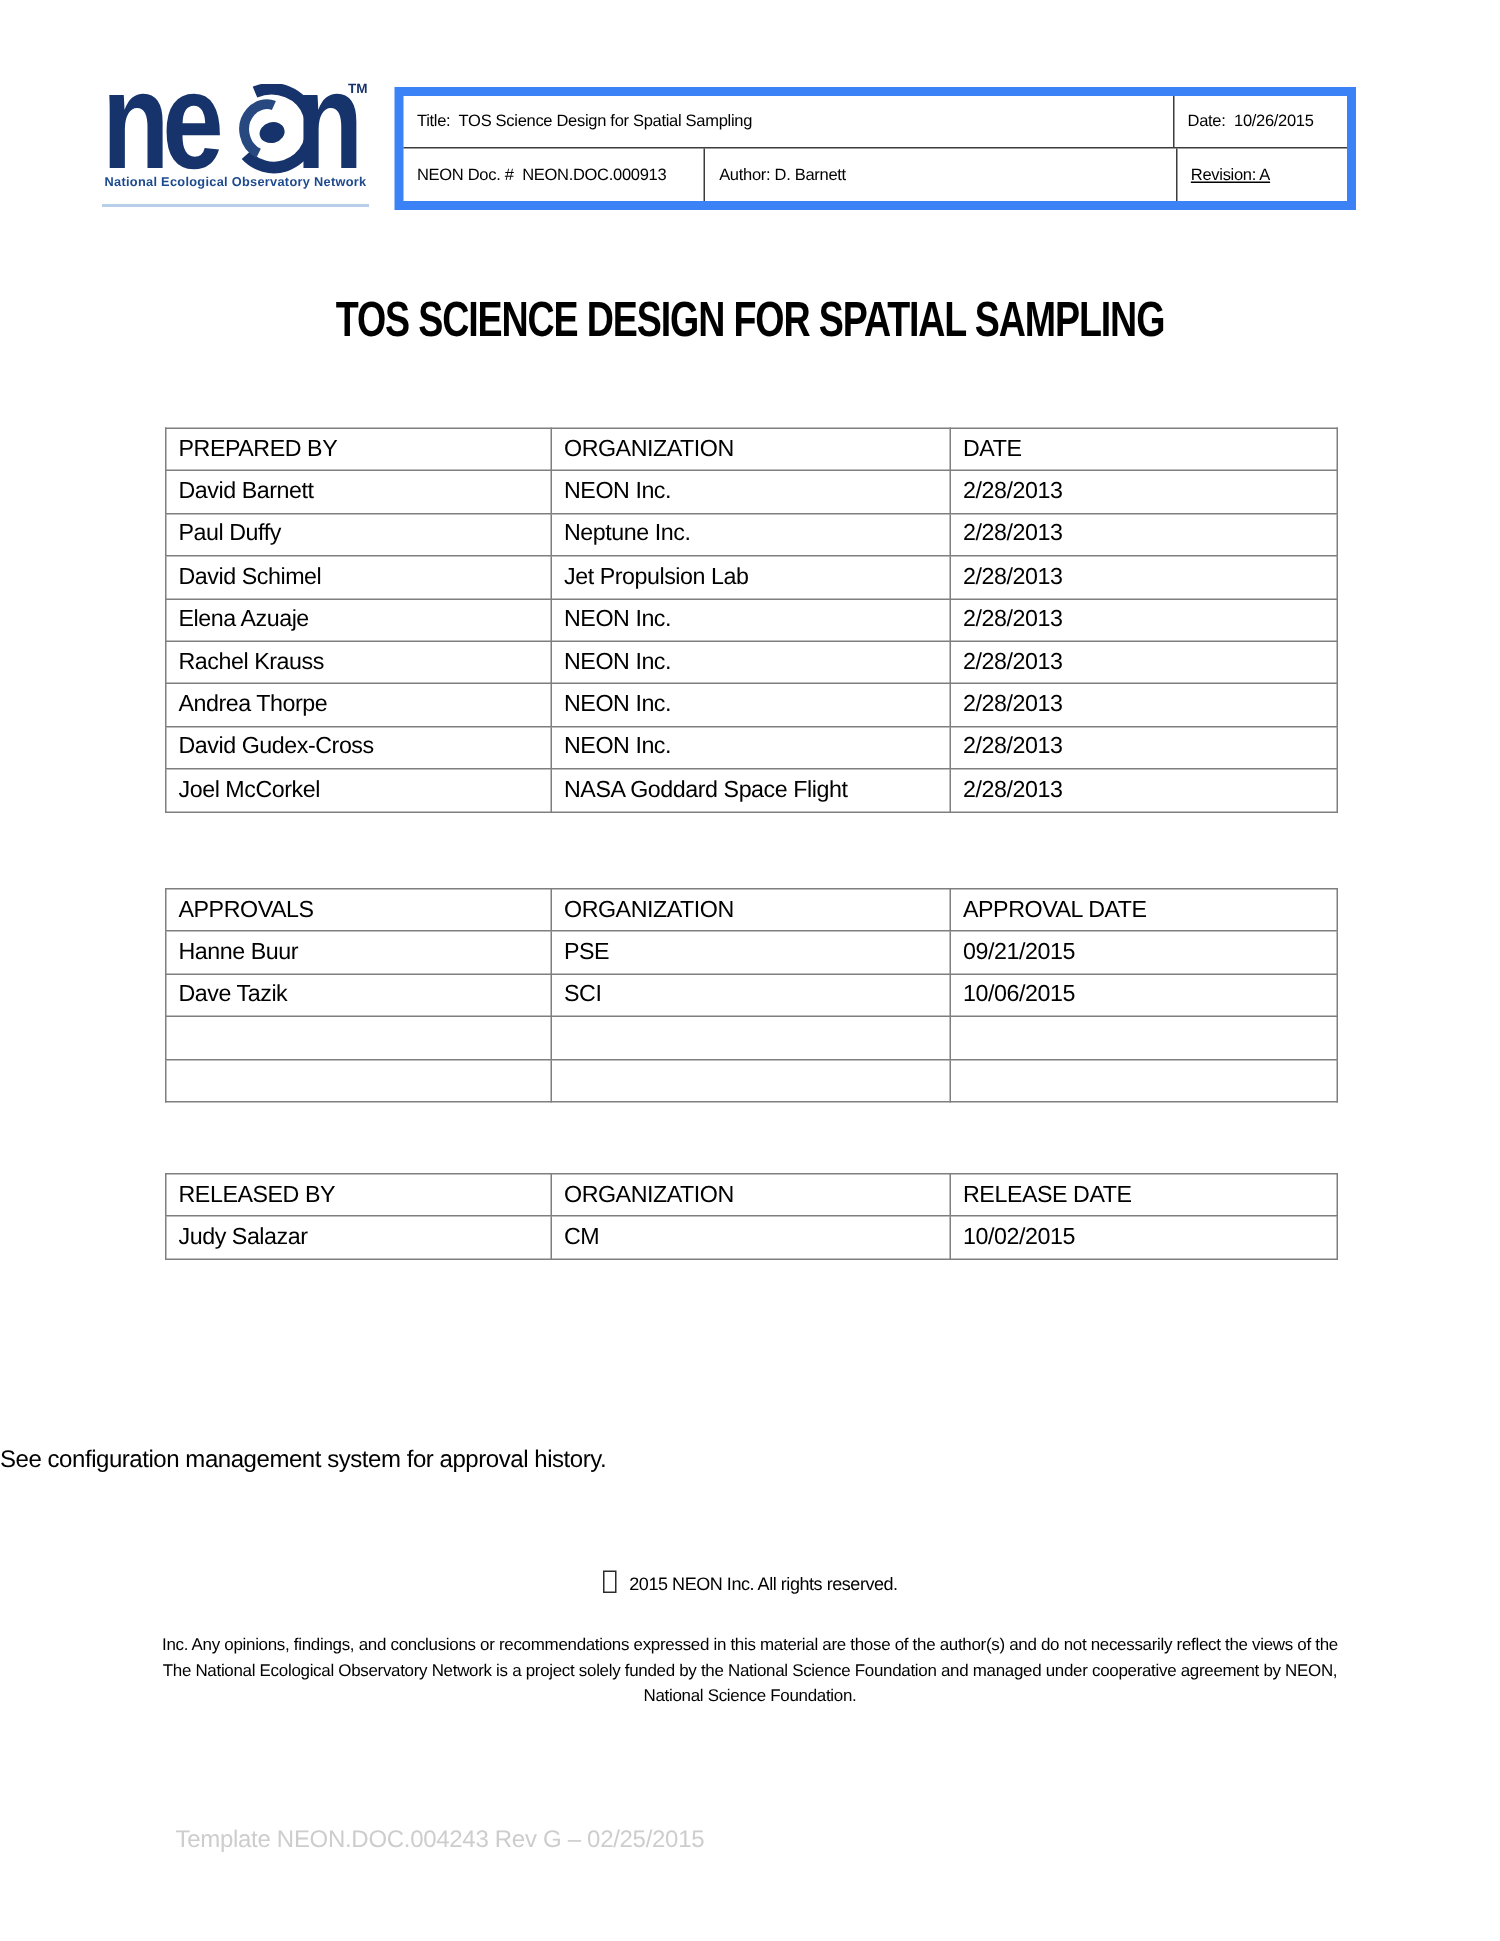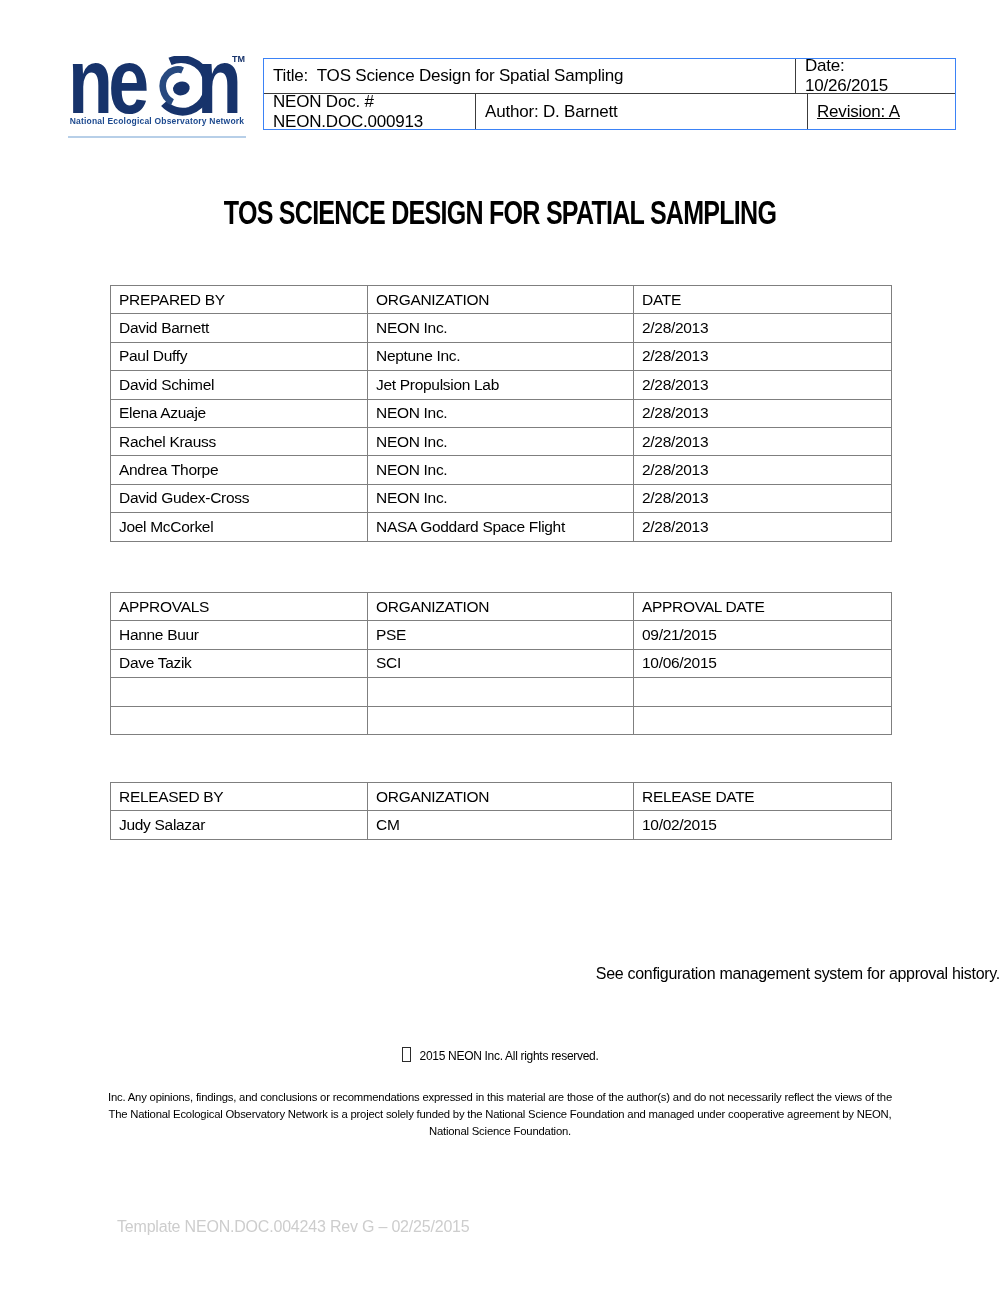--- a/index.html
+++ b/index.html
@@ -14,21 +14,21 @@
   .logo-letters { position:absolute; left:0; top:-17px; color:#17336b; font-weight:bold;
                   font-size:92px; letter-spacing:-6px; transform:scaleX(0.80);
                   transform-origin:left top; white-space:nowrap; }
   .logo-swirl { position:absolute; left:84px; top:10px; width:60px; height:60px; }
   .logo-tm { position:absolute; left:164px; top:8px; font-size:9px; font-weight:bold; color:#17336b; letter-spacing:0; }
   .logo-tagline { position:absolute; left:0; top:70px; width:178px; text-align:center;
                   font-size:8.5px; font-weight:bold; color:#1d4a8f; letter-spacing:0.2px; white-space:nowrap; }
   .logo-rule { position:absolute; left:0; top:90px; width:178px; height:2px; background:#b7cfe8; }
 
   
-  .hdr { position:absolute; left:263px; top:58px; width:693px; border:1px solid #3b82f6; font-size:17px; letter-spacing:-0.2px; }
+  .hdr { position:absolute; left:263px; top:58px; width:641px; border:6px solid #3b82f6; font-size:11px; letter-spacing:-0.2px; }
   .hdr-row { display:flex; height:35px; }
   .hdr-row.first { border-bottom:1px solid #3c3c3c; }
   .hdr-cell { display:flex; align-items:center; padding:0 9px; white-space:pre-wrap; overflow:hidden; }
   .hdr-cell + .hdr-cell { border-left:1px solid #3c3c3c;margin-left:12px; }
   .w-title { width:519px; } .w-date { width:120px; }
   .w-doc { width:199px; } .w-auth { width:320px; } .w-rev { width:120px;text-decoration:underline; }
 
   
   .main-title { position:absolute; left:0; top:194px; width:1000px; text-align:center;
                 font-size:33px; font-weight:bold; letter-spacing:-1px;
@@ -38,21 +38,21 @@
   .sig-table { position:absolute; left:110px; border-collapse:collapse; table-layout:fixed; width:781px;
                font-size:15.5px; letter-spacing:-0.3px;padding-left:31px; }
   .sig-table th, .sig-table td { border:1px solid #7f7f7f; font-weight:normal; text-align:left;
                height:28.4px; padding:0 8px; overflow:hidden; white-space:nowrap; }
   .c1 { width:257px; } .c2 { width:266px; } .c3 { width:258px; }
   .t-prepared { top:285px; }
   .t-approvals { top:592px; }
   .t-released { top:782px; }
 
   
-  .config-note { position:absolute; left:0; top:965px; width:1000px; text-align:right; font-size:16px; letter-spacing:-0.3px; }
+  .config-note { position:absolute; left:0; top:965px; width:1000px; text-align:left; font-size:16px; letter-spacing:-0.3px; }
   .copyright { position:absolute; left:0; top:1047px; width:1000px; text-align:center; font-size:12px; letter-spacing:-0.3px; }
   .tofu { display:inline-block; width:9px; height:15px; border:1.5px solid #2b2b2b; margin-right:9px; vertical-align:-2px; }
   .disclaimer { position:absolute; left:100px; top:1089px; width:800px; text-align:center;
                 font-size:11.3px; line-height:17px; letter-spacing:-0.2px; }
 
   
   .template-line { position:absolute; left:117px; top:1218px; font-size:16px; color:#cdcdcd; letter-spacing:-0.2px; }
 </style>
 </head>
 <body>

